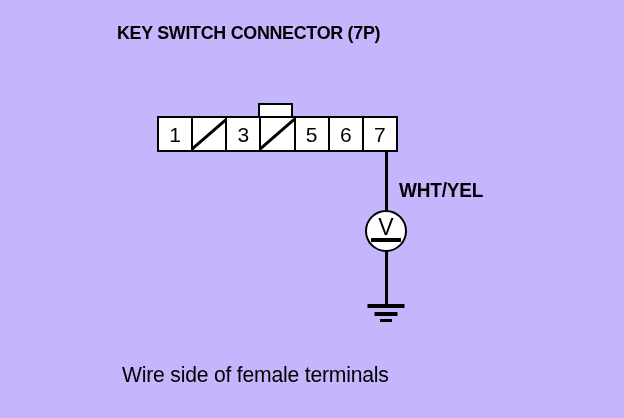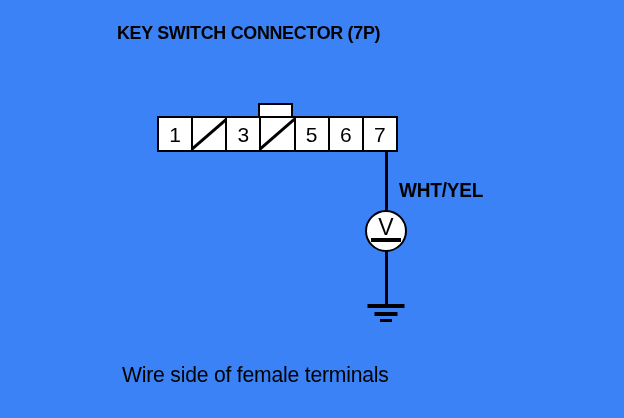--- a/index.html
+++ b/index.html
@@ -4,21 +4,21 @@
 <style>
   html, body {
     margin: 0;
     padding: 0;
     background: #ffffff;
   }
   #canvas {
     position: relative;
     width: 624px;
     height: 418px;
-    background: #3b82f6;
+    background: #c4b5fd;
     overflow: hidden;
     font-family: "Liberation Sans", sans-serif;
     color: #000000;
   }
 
   
   .title {
     position: absolute;
     left: 117px;
     top: 22px;

